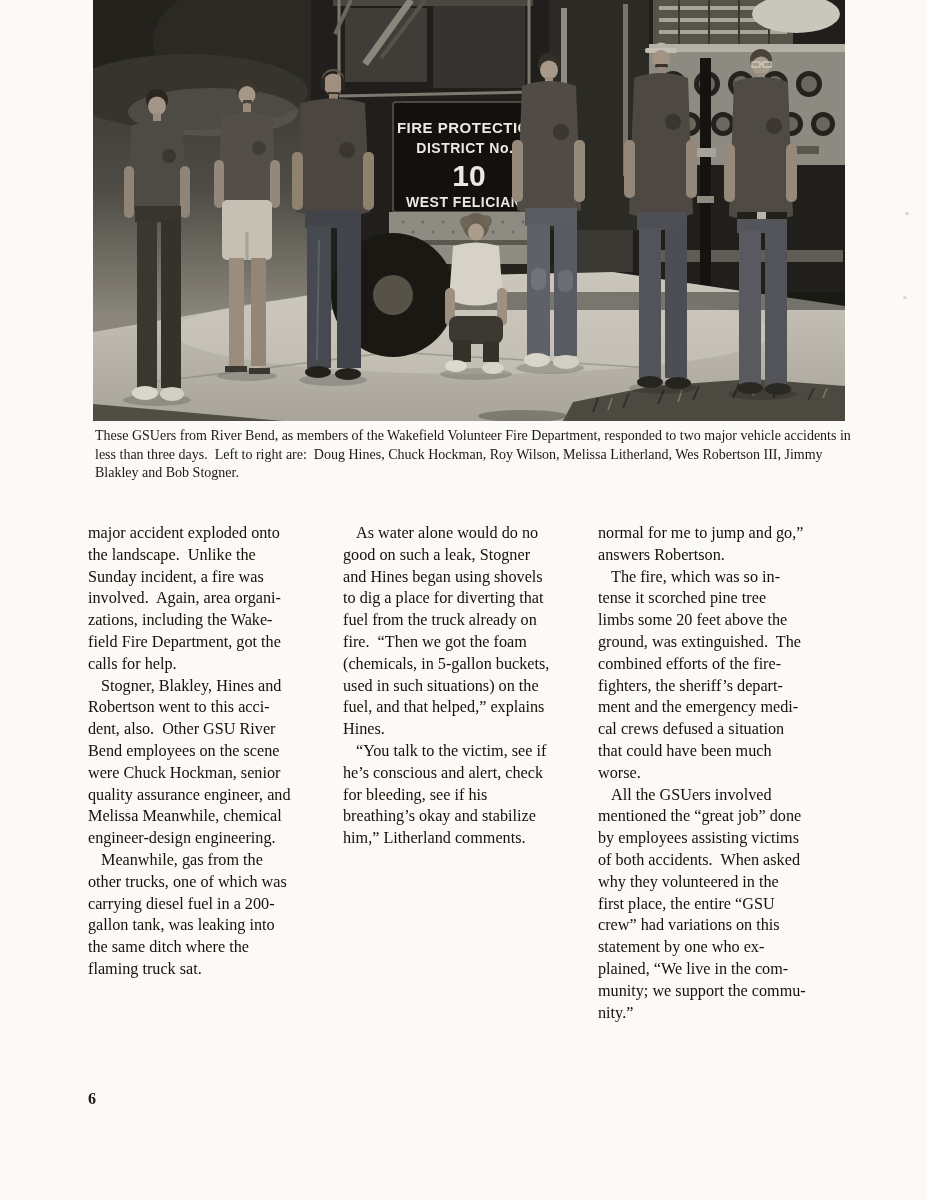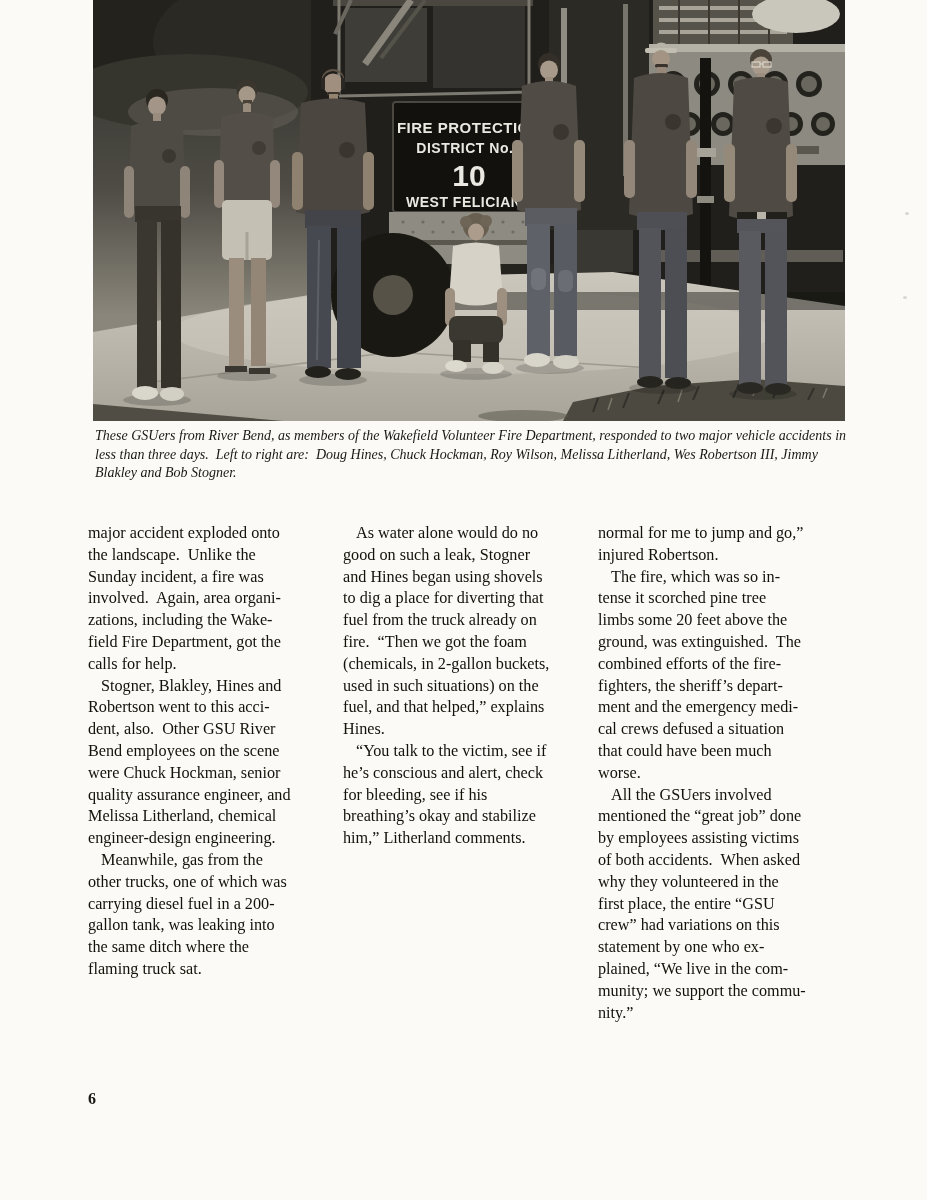--- a/index.html
+++ b/index.html
@@ -16,21 +16,20 @@
     position: absolute; left: 93px; top: 0;
     width: 752px; height: 421px;
     background: #3a3934;
     overflow: hidden;
   }
   .photo svg { display: block; }
 
   .caption {
     position: absolute; left: 95px; top: 427px; width: 752px;
     margin: 0;
-    font-style: italic;
     font-size: 14px;
     line-height: 18.5px;
     white-space: pre;
     color: #1b1814;
   }
 
   .columns {
     position: absolute; left: 88px; top: 523px;
     width: 756px;
     display: flex;
@@ -358,49 +357,49 @@
 involved.  Again, area organi-
 zations, including the Wake-
 field Fire Department, got the
 calls for help.</p>
       <p class="indent">Stogner, Blakley, Hines and
 Robertson went to this acci-
 dent, also.  Other GSU River
 Bend employees on the scene
 were Chuck Hockman, senior
 quality assurance engineer, and
-Melissa Litherland, chemical
+Melissa Meanwhile, chemical
 engineer-design engineering.</p>
       <p class="indent">Meanwhile, gas from the
 other trucks, one of which was
 carrying diesel fuel in a 200-
 gallon tank, was leaking into
 the same ditch where the
 flaming truck sat.</p>
     </div>
     <div class="col">
       <p class="indent">As water alone would do no
 good on such a leak, Stogner
 and Hines began using shovels
 to dig a place for diverting that
 fuel from the truck already on
 fire.  “Then we got the foam
-(chemicals, in 2-gallon buckets,
+(chemicals, in 5-gallon buckets,
 used in such situations) on the
 fuel, and that helped,” explains
 Hines.</p>
       <p class="indent">“You talk to the victim, see if
 he’s conscious and alert, check
 for bleeding, see if his
 breathing’s okay and stabilize
 him,” Litherland comments.</p>
     </div>
     <div class="col">
       <p>normal for me to jump and go,”
-injured Robertson.</p>
+answers Robertson.</p>
       <p class="indent">The fire, which was so in-
 tense it scorched pine tree
 limbs some 20 feet above the
 ground, was extinguished.  The
 combined efforts of the fire-
 fighters, the sheriff’s depart-
 ment and the emergency medi-
 cal crews defused a situation
 that could have been much
 worse.</p>

